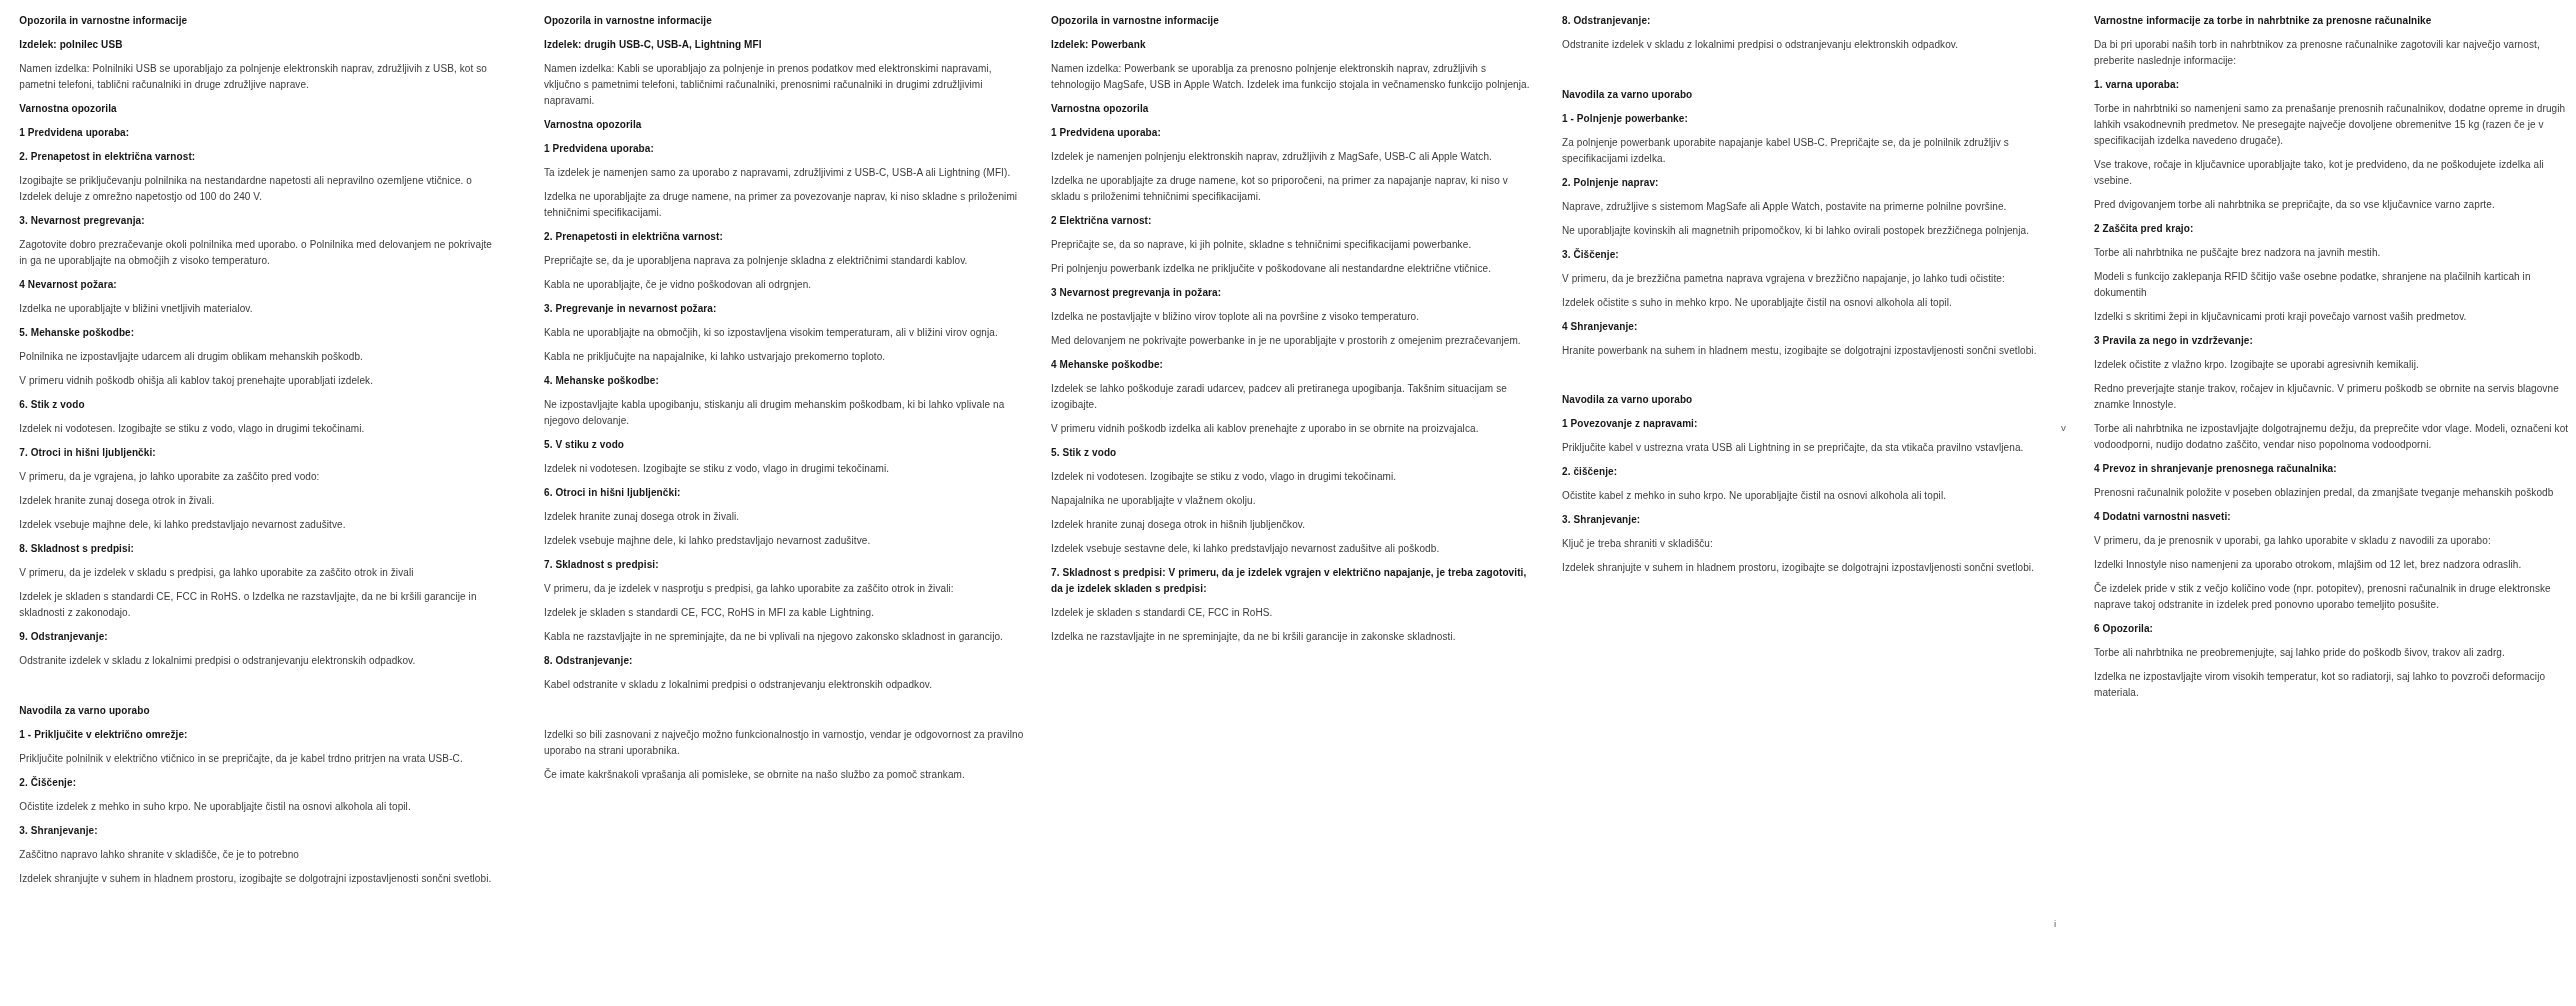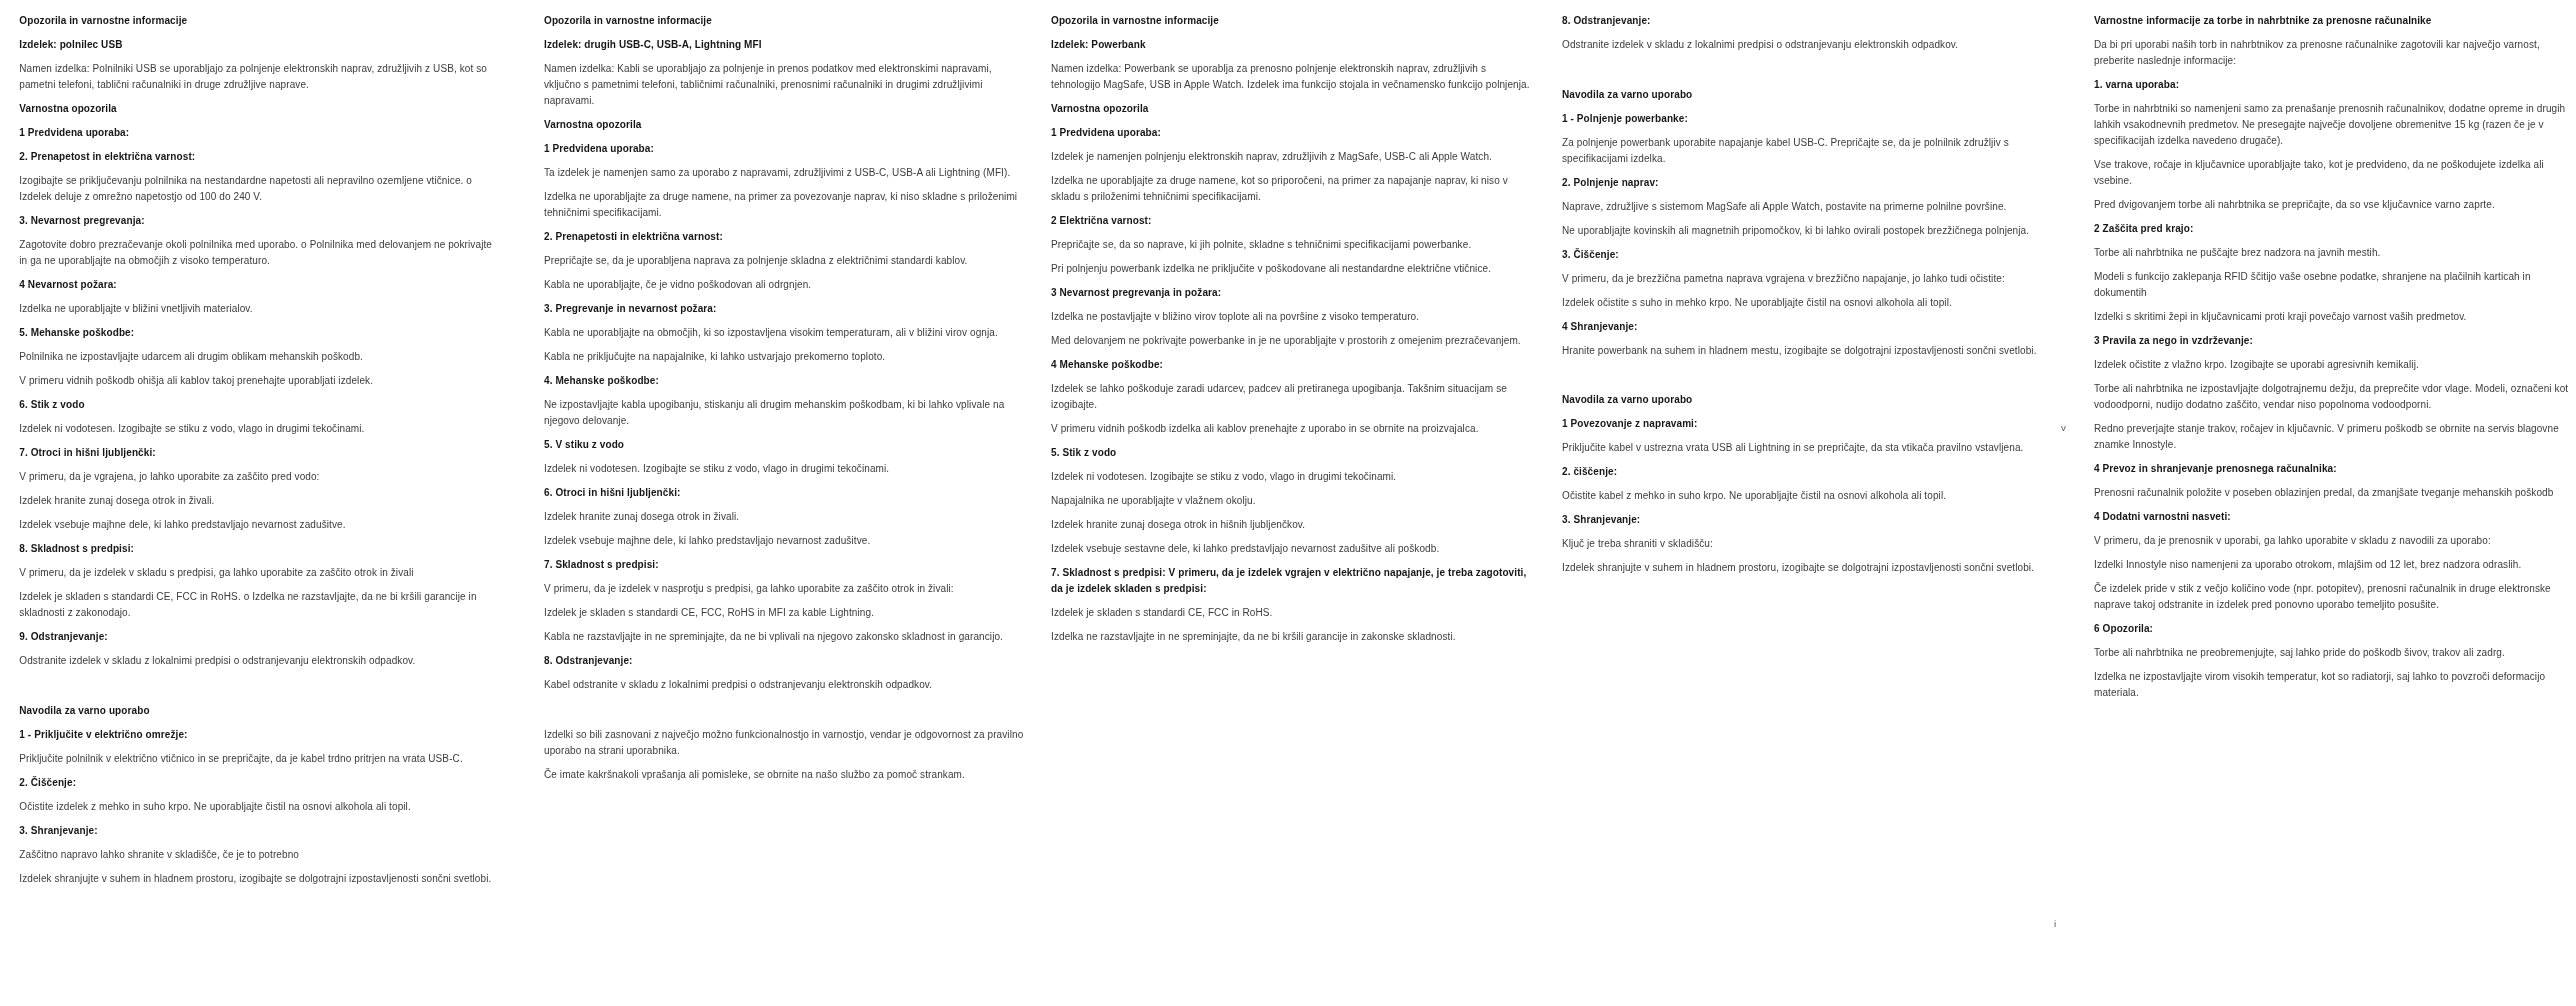--- a/index.html
+++ b/index.html
@@ -160,22 +160,22 @@
       <div class="block h3">1. varna uporaba:</div>
       <div class="block p">Torbe in nahrbtniki so namenjeni samo za prenašanje prenosnih računalnikov, dodatne opreme in drugih lahkih vsakodnevnih predmetov. Ne presegajte največje dovoljene obremenitve 15 kg (razen če je v specifikacijah izdelka navedeno drugače).</div>
       <div class="block p">Vse trakove, ročaje in ključavnice uporabljajte tako, kot je predvideno, da ne poškodujete izdelka ali vsebine.</div>
       <div class="block p">Pred dvigovanjem torbe ali nahrbtnika se prepričajte, da so vse ključavnice varno zaprte.</div>
       <div class="block h3">2 Zaščita pred krajo:</div>
       <div class="block p">Torbe ali nahrbtnika ne puščajte brez nadzora na javnih mestih.</div>
       <div class="block p">Modeli s funkcijo zaklepanja RFID ščitijo vaše osebne podatke, shranjene na plačilnih karticah in dokumentih</div>
       <div class="block p">Izdelki s skritimi žepi in ključavnicami proti kraji povečajo varnost vaših predmetov.</div>
       <div class="block h3">3 Pravila za nego in vzdrževanje:</div>
       <div class="block p">Izdelek očistite z vlažno krpo. Izogibajte se uporabi agresivnih kemikalij.</div>
+      <div class="block p">Redno preverjajte stanje trakov, ročajev in ključavnic. V primeru poškodb se obrnite na servis blagovne znamke Innostyle.</div>
       <div class="block p">Torbe ali nahrbtnika ne izpostavljajte dolgotrajnemu dežju, da preprečite vdor vlage. Modeli, označeni kot vodoodporni, nudijo dodatno zaščito, vendar niso popolnoma vodoodporni.</div>
-      <div class="block p">Redno preverjajte stanje trakov, ročajev in ključavnic. V primeru poškodb se obrnite na servis blagovne znamke Innostyle.</div>
       <div class="block h3">4 Prevoz in shranjevanje prenosnega računalnika:</div>
       <div class="block p">Prenosni računalnik položite v poseben oblazinjen predal, da zmanjšate tveganje mehanskih poškodb</div>
       <div class="block h3">4 Dodatni varnostni nasveti:</div>
       <div class="block p">V primeru, da je prenosnik v uporabi, ga lahko uporabite v skladu z navodili za uporabo:</div>
       <div class="block p">Izdelki Innostyle niso namenjeni za uporabo otrokom, mlajšim od 12 let, brez nadzora odraslih.</div>
       <div class="block p">Če izdelek pride v stik z večjo količino vode (npr. potopitev), prenosni računalnik in druge elektronske naprave takoj odstranite in izdelek pred ponovno uporabo temeljito posušite.</div>
       <div class="block h3">6 Opozorila:</div>
       <div class="block p">Torbe ali nahrbtnika ne preobremenjujte, saj lahko pride do poškodb šivov, trakov ali zadrg.</div>
       <div class="block p">Izdelka ne izpostavljajte virom visokih temperatur, kot so radiatorji, saj lahko to povzroči deformacijo materiala.</div>
     </div>

